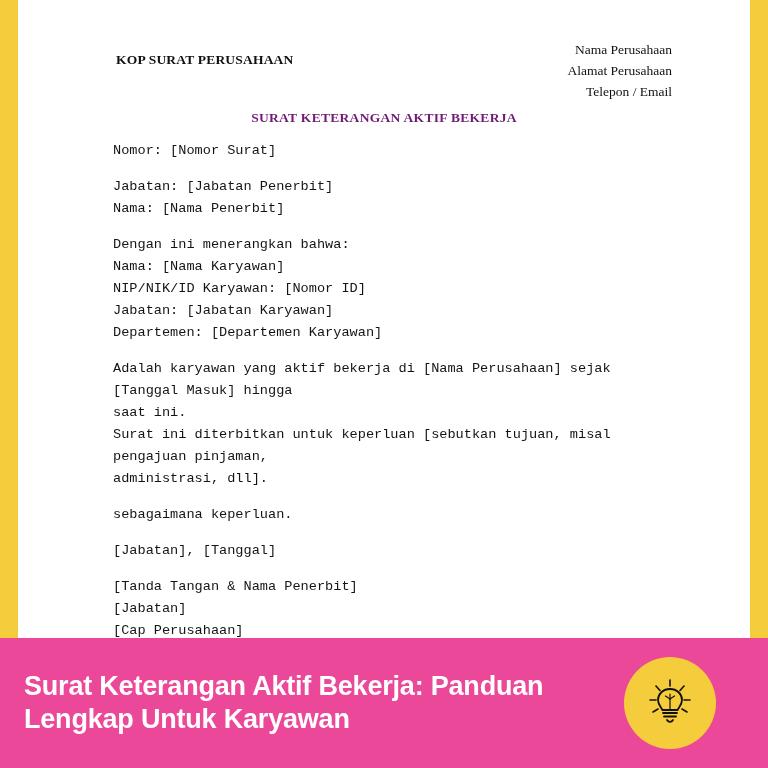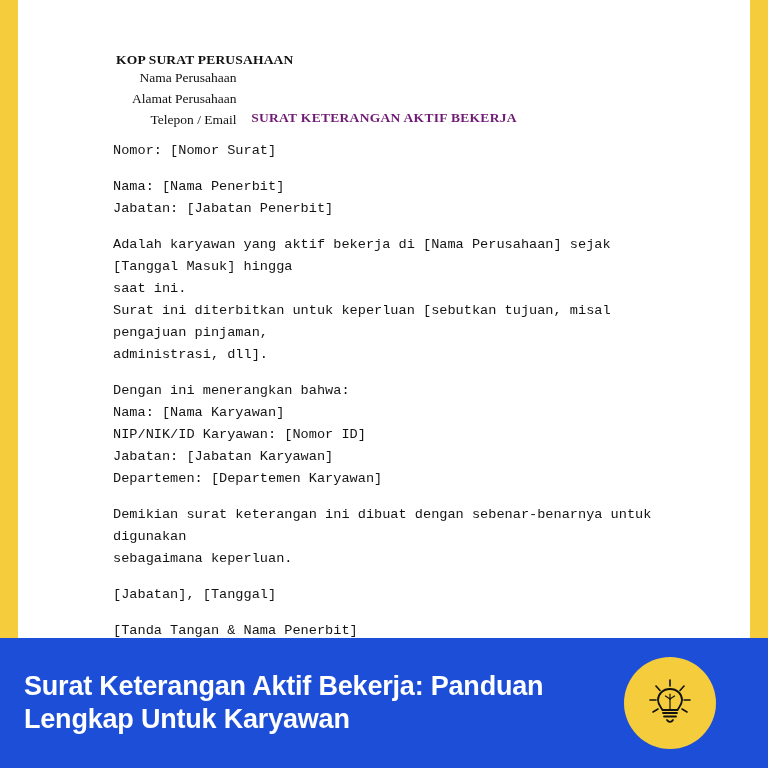--- a/index.html
+++ b/index.html
@@ -36,21 +36,20 @@
   
   .letterhead {
     position: absolute;
     left: 0;
     right: 0;
     top: 40px;
     padding: 0 96px 0 116px;
     display: flex;
     justify-content: space-between;
     align-items: flex-start;
-    flex-direction: column;
   }
   .kop-left {
     font-family: "Liberation Serif", serif;
     font-weight: bold;
     font-size: 13.5px;
     letter-spacing: 0.2px;
     color: #111111;
     padding-top: 12px;
   }
   .kop-right {
@@ -92,21 +91,21 @@
   }
   .para .line { display: block; }
 
   
   .banner {
     position: absolute;
     left: 0;
     right: 0;
     bottom: 0;
     height: 130px;
-    background: #1d4ed8;
+    background: #ec4899;
     display: flex;
     align-items: center;
     justify-content: space-between;
     padding: 0 28px 0 24px;
   }
   .banner-title {
     color: #ffffff;
     font-family: "Liberation Sans", sans-serif;
     font-weight: bold;
     font-size: 27px;
@@ -146,41 +145,40 @@
 
   <div class="doc-title">SURAT KETERANGAN AKTIF BEKERJA</div>
 
   <div class="doc-body">
 
     <p class="para">
       <span class="line">Nomor: [Nomor Surat]</span>
     </p>
 
     <p class="para">
+      <span class="line">Jabatan: [Jabatan Penerbit]</span>
       <span class="line">Nama: [Nama Penerbit]</span>
-      <span class="line">Jabatan: [Jabatan Penerbit]</span>
-    </p>
-
-    <p class="para">
-      <span class="line">Adalah karyawan yang aktif bekerja di [Nama Perusahaan] sejak [Tanggal Masuk] hingga</span>
-      <span class="line">saat ini.</span>
-      <span class="line">Surat ini diterbitkan untuk keperluan [sebutkan tujuan, misal pengajuan pinjaman,</span>
-      <span class="line">administrasi, dll].</span>
     </p>
 
     <p class="para">
       <span class="line">Dengan ini menerangkan bahwa:</span>
       <span class="line">Nama: [Nama Karyawan]</span>
       <span class="line">NIP/NIK/ID Karyawan: [Nomor ID]</span>
       <span class="line">Jabatan: [Jabatan Karyawan]</span>
       <span class="line">Departemen: [Departemen Karyawan]</span>
     </p>
 
     <p class="para">
-      <span class="line">Demikian surat keterangan ini dibuat dengan sebenar-benarnya untuk digunakan</span>
+      <span class="line">Adalah karyawan yang aktif bekerja di [Nama Perusahaan] sejak [Tanggal Masuk] hingga</span>
+      <span class="line">saat ini.</span>
+      <span class="line">Surat ini diterbitkan untuk keperluan [sebutkan tujuan, misal pengajuan pinjaman,</span>
+      <span class="line">administrasi, dll].</span>
+    </p>
+
+    <p class="para">
       <span class="line">sebagaimana keperluan.</span>
     </p>
 
     <p class="para">
       <span class="line">[Jabatan], [Tanggal]</span>
     </p>
 
 
     <p class="para">
       <span class="line">[Tanda Tangan &amp; Nama Penerbit]</span>

